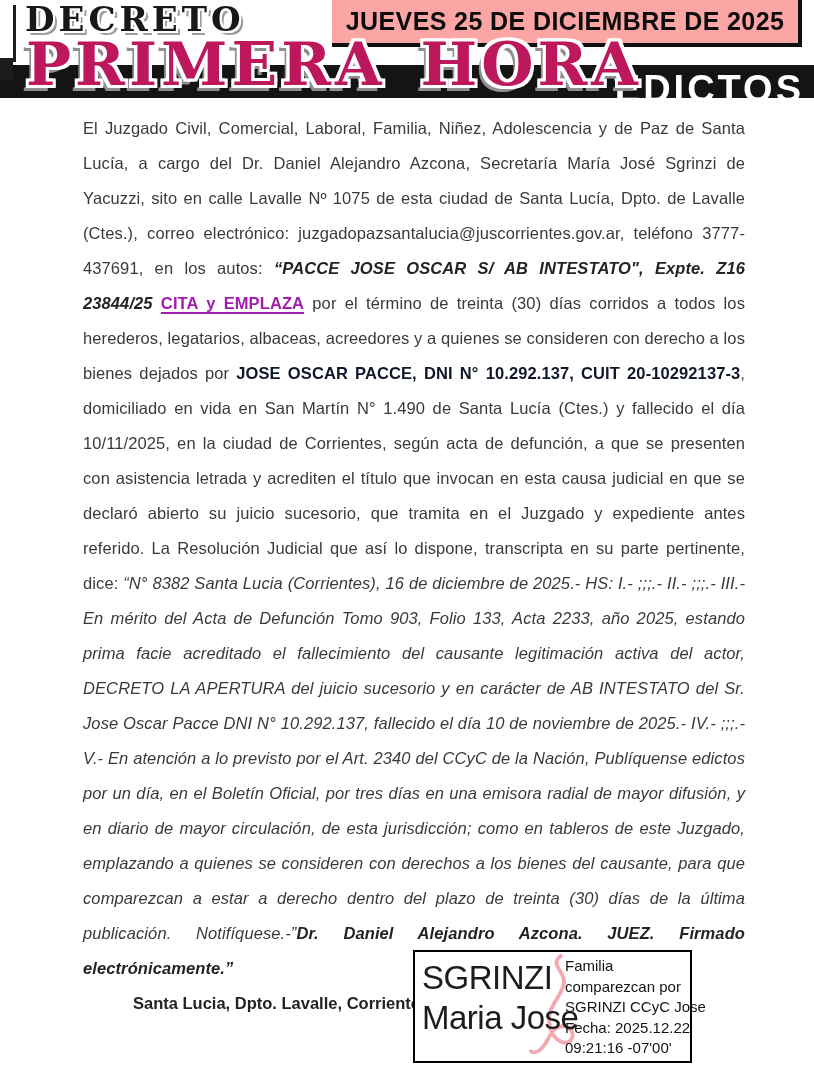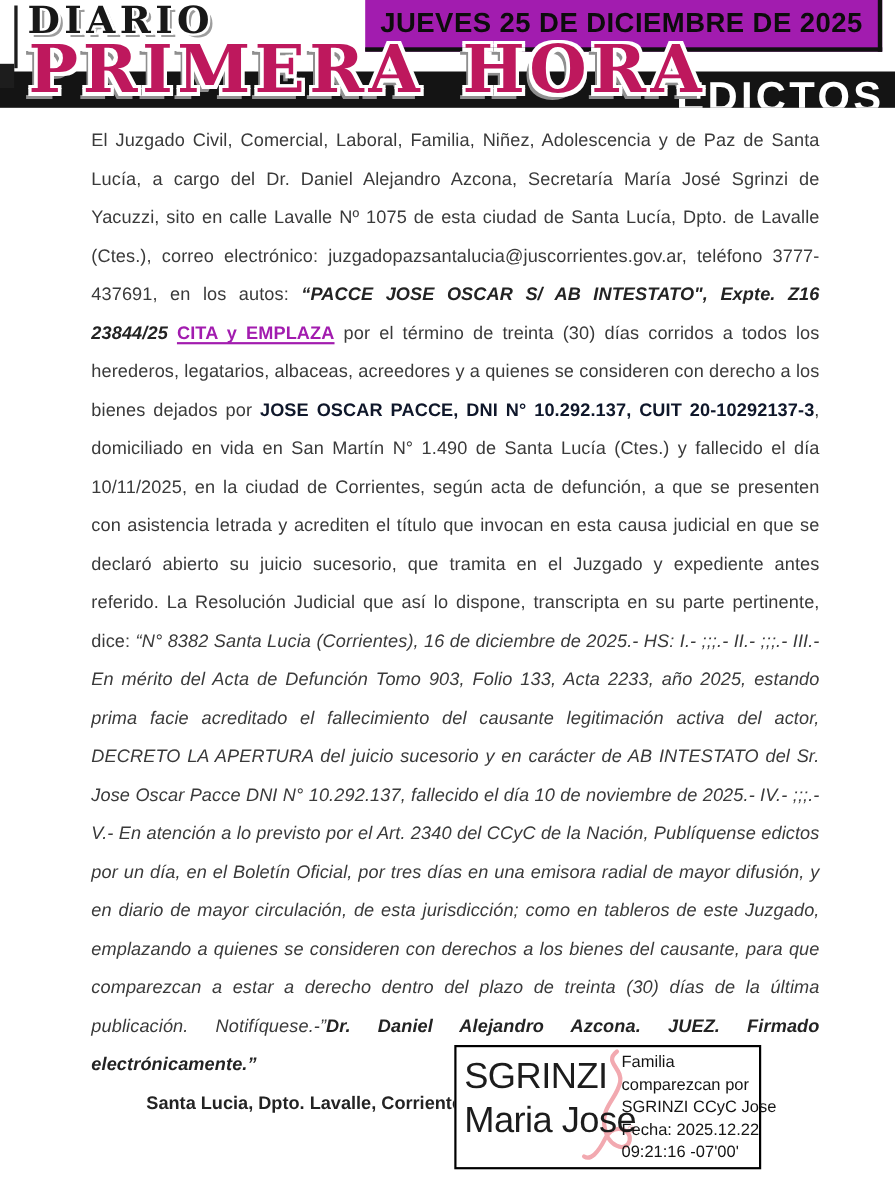--- a/index.html
+++ b/index.html
@@ -31,21 +31,21 @@
     position:absolute;left:26px;top:33px;z-index:3;
     font-family:"DejaVu Serif",serif;font-weight:700;font-size:60px;line-height:62px;
     letter-spacing:4px;word-spacing:10px;color:#be185d;white-space:nowrap;
     text-shadow:
       -3px -3px 0 #fff, 3px -3px 0 #fff, -3px 3px 0 #fff, 3px 3px 0 #fff,
       -3px 0 0 #fff, 3px 0 0 #fff, 0 -3px 0 #fff, 0 3px 0 #fff,
       -5px 6px 0 #8f8f8f;
   }
   #date-box{
     position:absolute;left:332px;top:0;width:470px;height:47px;z-index:1;
-    background:#a21caf;border-right:4px solid #101010;border-bottom:4px solid #101010;
+    background:#fca5a5;border-right:4px solid #101010;border-bottom:4px solid #101010;
     display:flex;align-items:center;justify-content:center;box-sizing:border-box;
   }
   #date-box .date-text{
     font-family:"Liberation Sans",sans-serif;font-weight:700;font-size:25px;letter-spacing:0.4px;color:#0c0c0c;white-space:nowrap;
   }
 
   
   #edict-body{position:absolute;left:0;top:100px;width:814px;padding:11px 69px 0 83px;box-sizing:border-box;}
   #edict-paragraph{
     margin:0;text-align:justify;font-size:16.5px;line-height:35px;color:#3a3a3a;letter-spacing:0.1px;
@@ -80,21 +80,21 @@
 <body>
 
 <div id="page">
 
   <div id="masthead">
     <div id="black-bar">
       <div id="edictos">EDICTOS</div>
     </div>
     <div id="left-mark-v"></div>
     <div id="left-mark-b"></div>
-    <div id="diario">DIARIO</div>
+    <div id="diario">DECRETO</div>
     <div id="primera-hora">PRIMERA HORA</div>
     <div id="date-box">
       <span class="date-text">JUEVES 25 DE DICIEMBRE DE 2025</span>
     </div>
   </div>
 
   <div id="edict-body">
     <p id="edict-paragraph"><span class="sg">El Juzgado Civil, Comercial, Laboral, Familia, Niñez, Adolescencia y de Paz de Santa Lucía, a cargo del Dr. Daniel Alejandro Azcona, Secretaría María José Sgrinzi de Yacuzzi, sito en calle Lavalle Nº 1075 de esta ciudad de Santa Lucía, Dpto. de Lavalle (Ctes.), correo electrónico: juzgadopazsantalucia@juscorrientes.gov.ar, teléfono 3777-437691, en los autos: </span><span class="sg-bi">“PACCE JOSE OSCAR S/ AB INTESTATO", Expte. Z16 23844/25 </span><span class="sg-bu">CITA y EMPLAZA</span><span class="sg"> por el término de treinta (30) días corridos a todos los herederos, legatarios, albaceas, acreedores y a quienes se consideren con derecho a los bienes dejados por </span><span class="sg-b">JOSE OSCAR PACCE, DNI N° 10.292.137, CUIT 20-10292137-3</span><span class="sg">, domiciliado en vida en San Martín N° 1.490 de Santa Lucía (Ctes.) y fallecido el día 10/11/2025, en la ciudad de Corrientes, según acta de defunción, a que se presenten con asistencia letrada y acrediten el título que invocan en esta causa judicial en que se declaró abierto su juicio sucesorio, que tramita en el Juzgado y expediente antes referido. La Resolución Judicial que así lo dispone, transcripta en su parte pertinente, dice: </span><span class="sg-i">“N° 8382 Santa Lucia (Corrientes), 16 de diciembre de 2025.-  HS: I.- ;;;.- II.- ;;;.- III.- En mérito del Acta de Defunción Tomo 903, Folio 133, Acta 2233, año 2025, estando prima facie acreditado el fallecimiento del causante legitimación activa del actor, DECRETO LA APERTURA del juicio sucesorio y en carácter de AB INTESTATO del Sr.  Jose Oscar Pacce DNI N° 10.292.137, fallecido el día 10 de noviembre de 2025.- IV.- ;;;.- V.- En atención a lo previsto por el Art. 2340 del CCyC de la Nación, Publíquense edictos por un día, en el Boletín Oficial, por tres días en una emisora radial de mayor difusión, y  en diario de mayor circulación, de esta jurisdicción; como en tableros de este Juzgado, emplazando a quienes se consideren con derechos a los bienes del causante, para que comparezcan a estar a derecho dentro del plazo de treinta (30) días de la última publicación. Notifíquese.-”</span><span class="sg-bi">Dr. Daniel Alejandro Azcona. JUEZ. Firmado electrónicamente.”</span></p>
     <p id="dateline">Santa Lucia, Dpto. Lavalle, Corrientes 22 de diciembre de 2025.-</p>
   </div>

